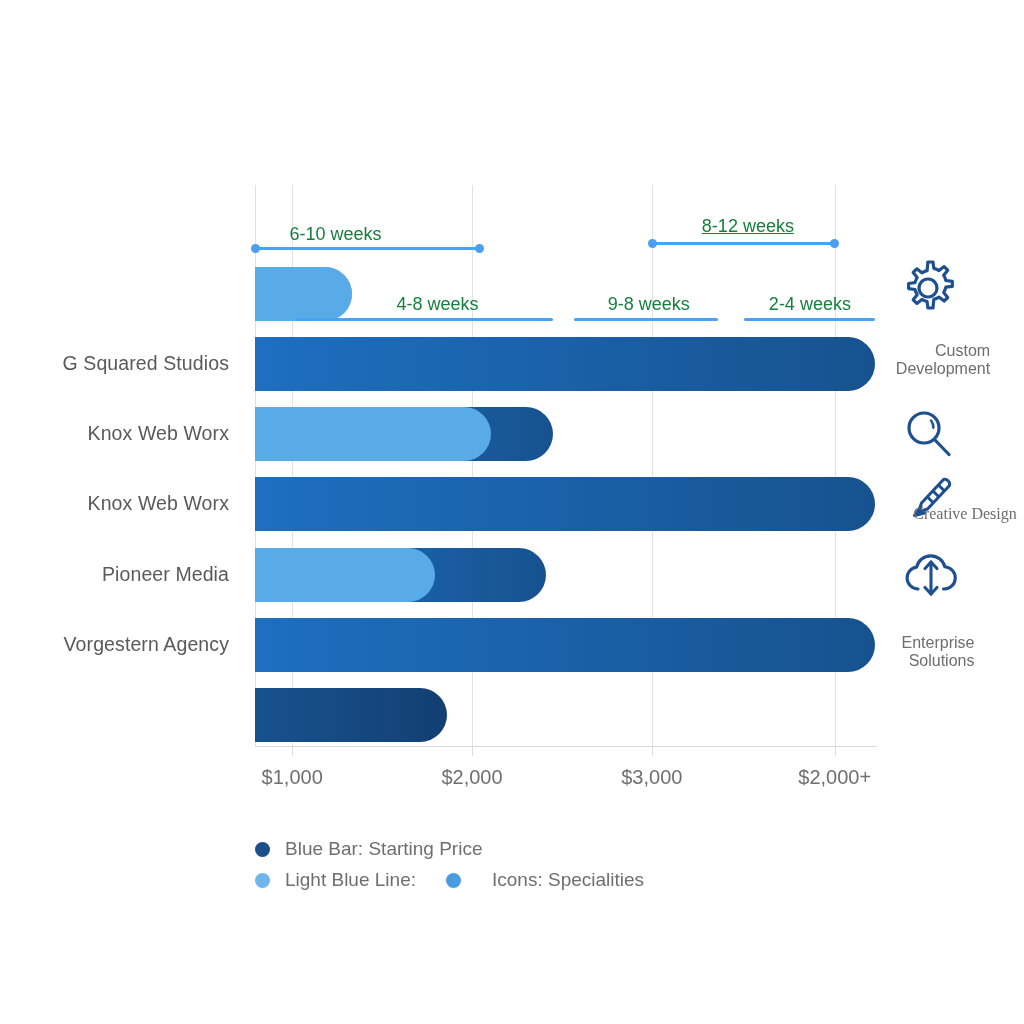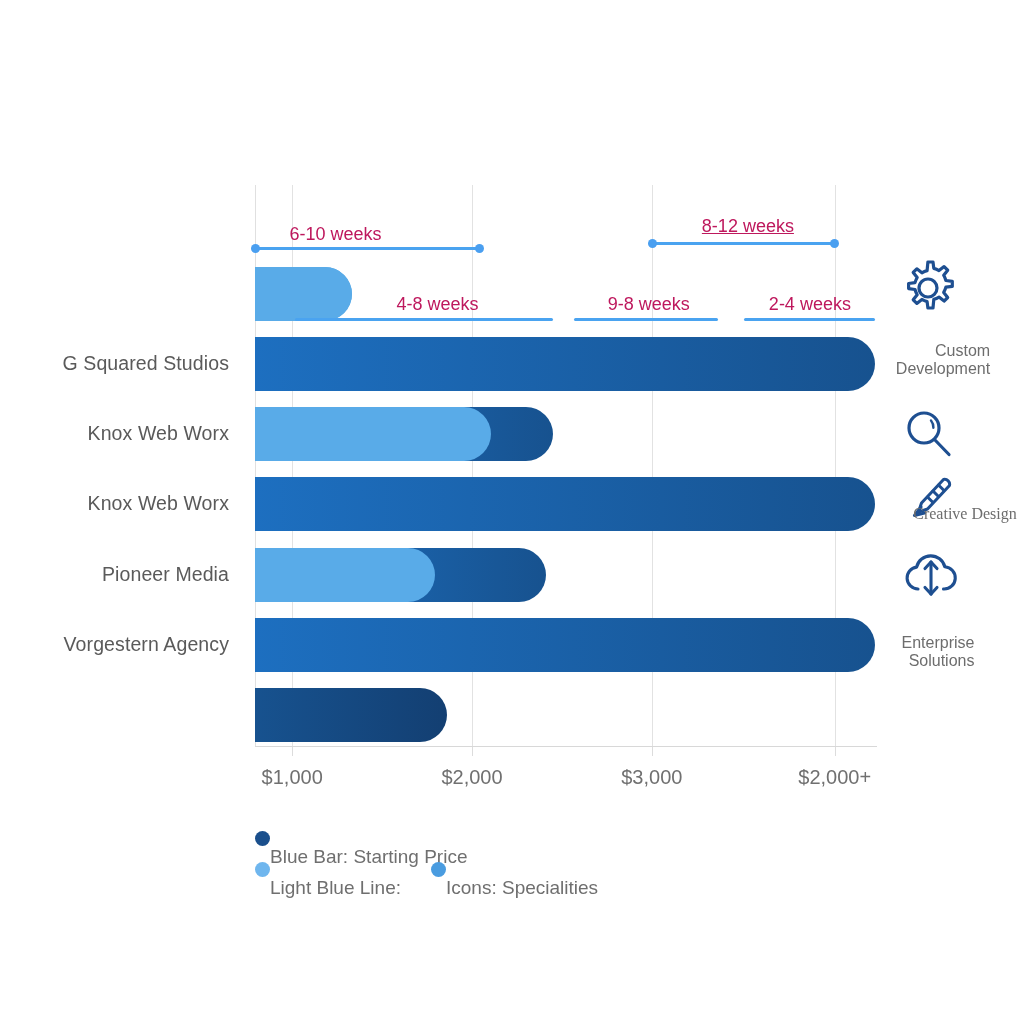--- a/index.html
+++ b/index.html
@@ -133,21 +133,21 @@
   .timeline-bracket .tl-dot.right { right: -4px; }
 
   .timeline-underline {
     position: absolute;
     height: 2.5px;
     background: #4aa3f0;
     border-radius: 2px;
   }
   .tl-caption {
     position: absolute;
-    color: #be185d;
+    color: #15803d;
     font-size: 18px;
     white-space: nowrap;
     transform: translateX(-50%);
   }
 
   
   .spec-icon {
     position: absolute;
     color: #1e4f91;
   }
@@ -170,21 +170,21 @@
   }
   .legend-row {
     position: absolute;
     left: 0;
     display: flex;
     align-items: center;
     height: 26px;
   }
   .legend-item {
     display: flex;
-    flex-direction: column;
+    align-items: center;
   }
   .legend-dot {
     width: 15px;
     height: 15px;
     border-radius: 50%;
     flex: 0 0 auto;
   }
   .legend-text {
     margin-left: 15px;
     color: #6f6f6f;
@@ -336,20 +336,20 @@
         <div class="legend-item">
           <span class="legend-dot" style="background: rgb(26, 79, 140);"></span>
           <span class="legend-text">Blue Bar: Starting Price</span>
         </div>
       </div>
       <div class="legend-row" style="top: 31px;">
         <div class="legend-item">
           <span class="legend-dot" style="background: rgb(111, 182, 238);"></span>
           <span class="legend-text">Light Blue Line:</span>
         </div>
-        <div class="legend-item" style="margin-left: 30px;">
+        <div class="legend-item" style="margin-left: 30px; gap: 16px;">
           <span class="legend-dot" style="background: rgb(74, 156, 224);"></span>
           <span class="legend-text">Icons: Specialities</span>
         </div>
       </div>
     </div>
 
 </div>
 
 </body></html>

